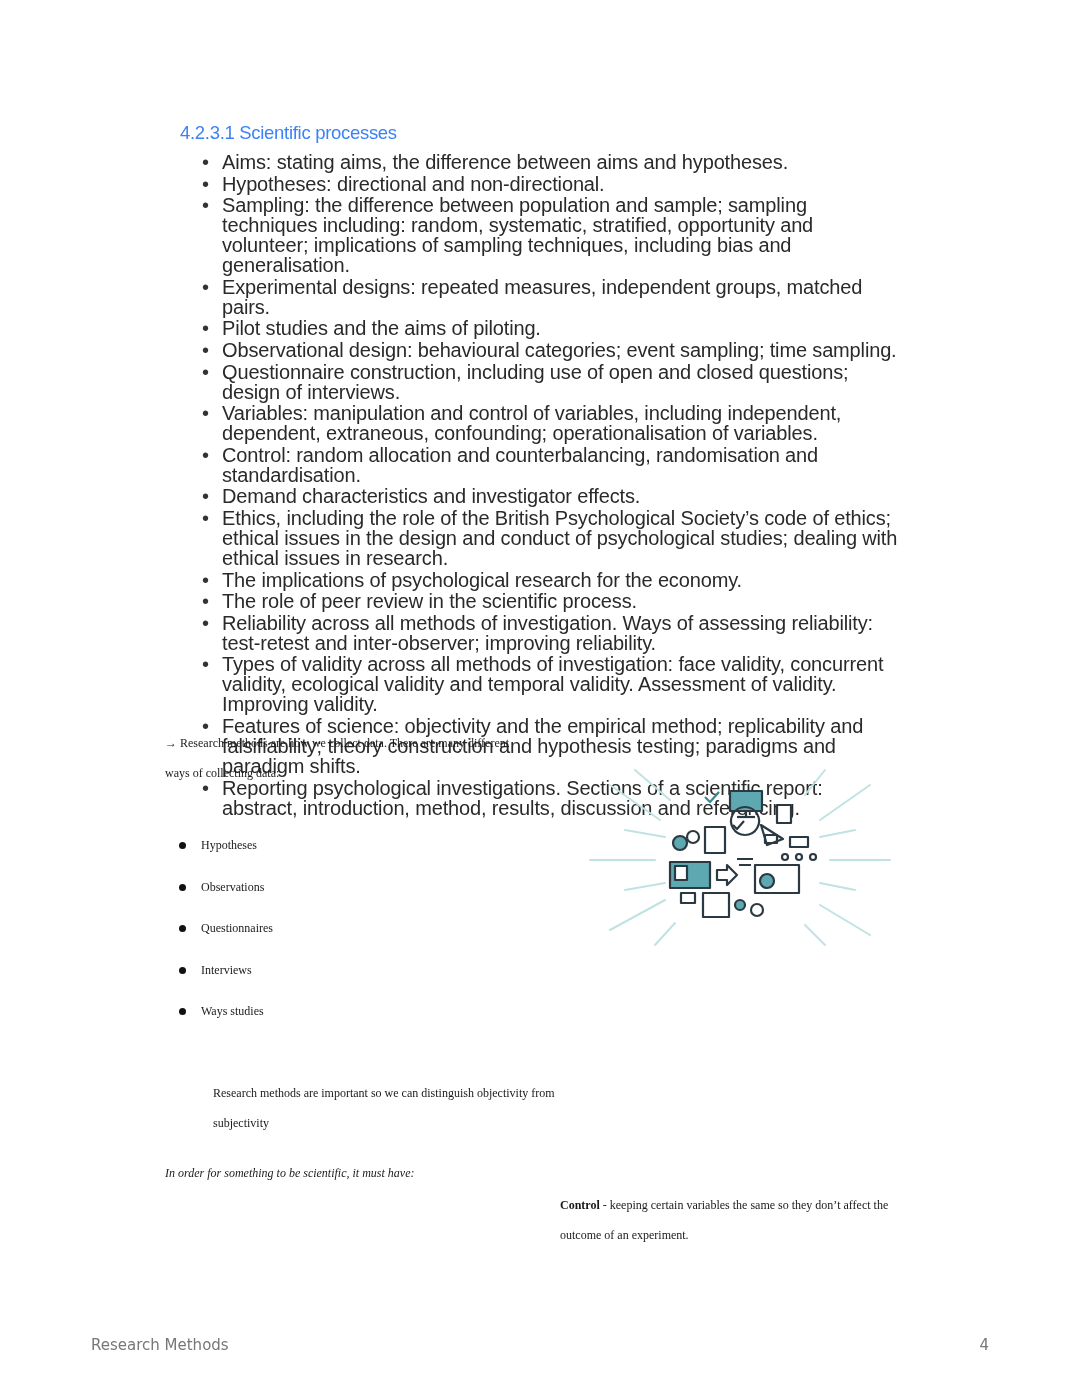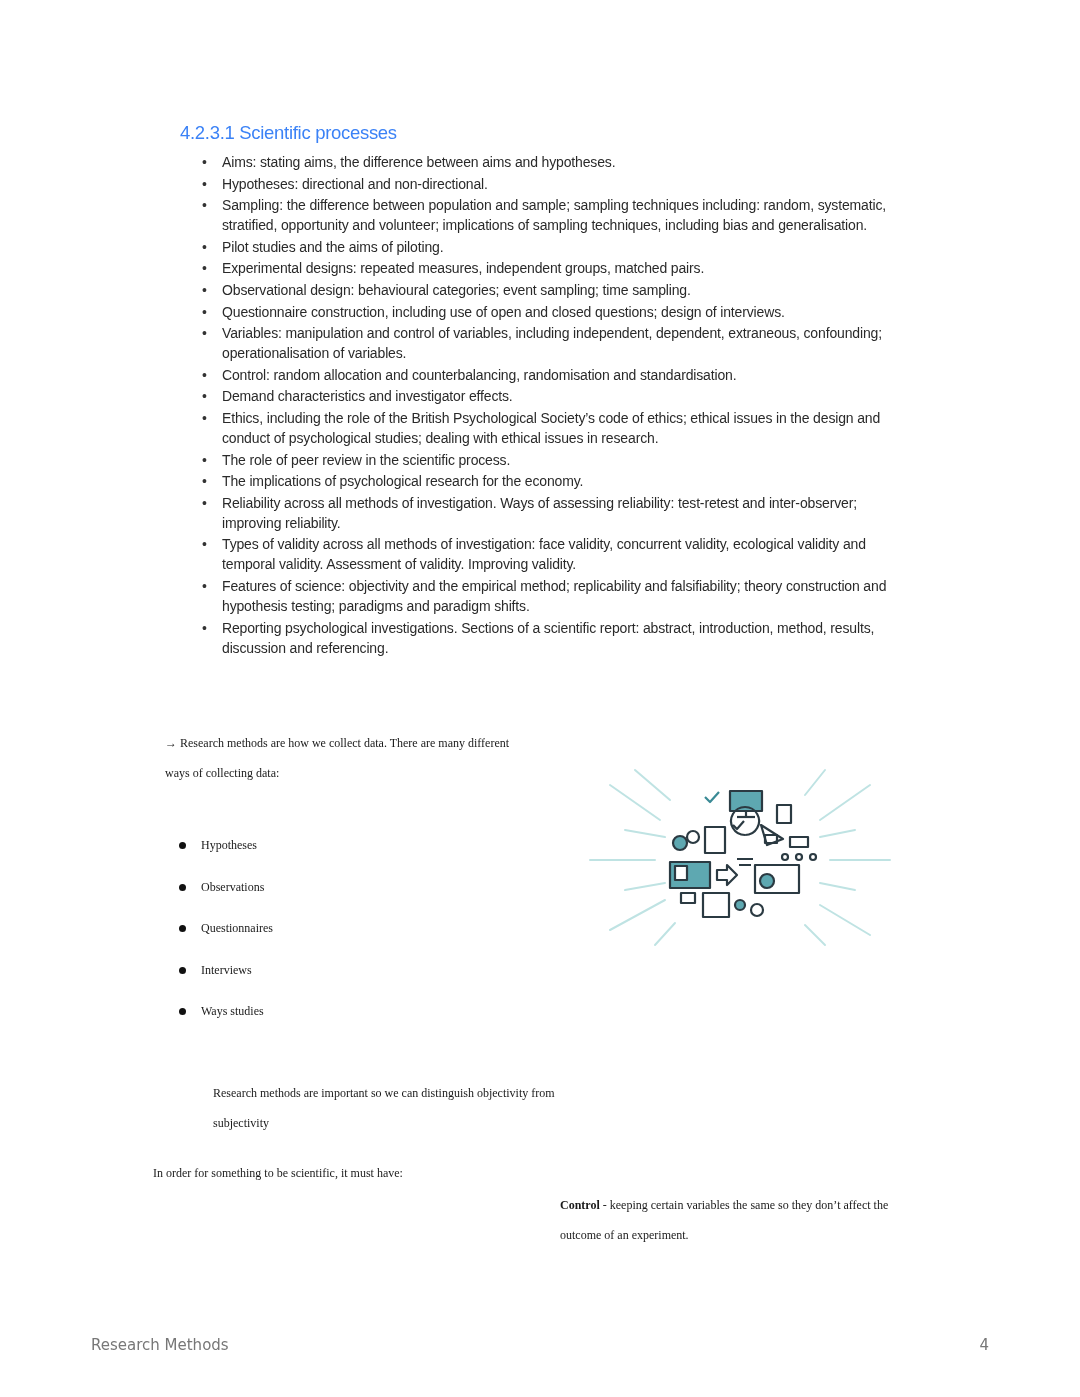--- a/index.html
+++ b/index.html
@@ -1,55 +1,55 @@
 <!DOCTYPE html>
 <html><head>
 <meta charset="utf-8">
 <style>
   html, body { margin:0; padding:0; }
   body { width:1080px; height:1397px; background:#ffffff; position:relative; overflow:hidden; }
   .spec { position:absolute; left:180px; top:122px; width:720px; font-family:"Liberation Sans", sans-serif; }
   .spec h2 { margin:0 0 8px 0; font-size:18.5px; font-weight:normal; color:#3b82f6; letter-spacing:-0.3px; }
   .spec ul { margin:0; padding:0 0 0 42px; list-style:none; }
-  .spec li { position:relative; font-size:14px; line-height:20px; color:#2a2a2a; margin-bottom:1.6px; letter-spacing:-0.15px; }
+  .spec li { position:relative; font-size:20px; line-height:20px; color:#2a2a2a; margin-bottom:1.6px; letter-spacing:-0.15px; }
   .spec li::before { content:"•"; position:absolute; left:-20px; top:0; color:#333; }
   .serif { font-family:"Liberation Serif", serif; color:#1a1a1a; font-size:12px; line-height:30px; }
   .intro { position:absolute; left:165px; top:728px; width:350px; }
   .methods { position:absolute; left:165px; top:830px; margin:0; padding:0; list-style:none; }
   .methods li { position:relative; padding-left:36px; height:41.5px; line-height:30px; }
   .methods li::before { content:""; position:absolute; left:14px; top:12px; width:7px; height:7px; border-radius:50%; background:#111; }
   .illus { position:absolute; left:585px; top:765px; width:310px; height:190px; }
   .imp { position:absolute; left:165px; top:1078px; width:360px;margin-left:48px; }
-  .sci { position:absolute; left:153px; top:1158px; width:350px; }
+  .sci { position:absolute; left:165px; top:1158px; width:350px;font-style:italic; }
   .ctrl { position:absolute; left:560px; top:1158px; width:360px;margin-top:32px; }
   .ctrl b { font-weight:bold; }
   .footer { position:absolute; top:1336px; font-family:"DejaVu Sans", sans-serif; font-size:15px; color:#777; }
   .footer.left { left:91px; }
   .footer.right { right:91px; }
   p { margin:0; }
 </style>
 </head>
 <body>
 
 <div class="spec">
   <h2>4.2.3.1 Scientific processes</h2>
   <ul>
     <li>Aims: stating aims, the difference between aims and hypotheses.</li>
     <li>Hypotheses: directional and non-directional.</li>
     <li>Sampling: the difference between population and sample; sampling techniques including: random, systematic, stratified, opportunity and volunteer; implications of sampling techniques, including bias and generalisation.</li>
+    <li>Experimental designs: repeated measures, independent groups, matched pairs.</li>
     <li>Pilot studies and the aims of piloting.</li>
-    <li>Experimental designs: repeated measures, independent groups, matched pairs.</li>
     <li>Observational design: behavioural categories; event sampling; time sampling.</li>
     <li>Questionnaire construction, including use of open and closed questions; design of interviews.</li>
     <li>Variables: manipulation and control of variables, including independent, dependent, extraneous, confounding; operationalisation of variables.</li>
     <li>Control: random allocation and counterbalancing, randomisation and standardisation.</li>
     <li>Demand characteristics and investigator effects.</li>
     <li>Ethics, including the role of the British Psychological Society’s code of ethics; ethical issues in the design and conduct of psychological studies; dealing with ethical issues in research.</li>
+    <li>The implications of psychological research for the economy.</li>
     <li>The role of peer review in the scientific process.</li>
-    <li>The implications of psychological research for the economy.</li>
     <li>Reliability across all methods of investigation. Ways of assessing reliability: test-retest and inter-observer; improving reliability.</li>
     <li>Types of validity across all methods of investigation: face validity, concurrent validity, ecological validity and temporal validity. Assessment of validity. Improving validity.</li>
     <li>Features of science: objectivity and the empirical method; replicability and falsifiability; theory construction and hypothesis testing; paradigms and paradigm shifts.</li>
     <li>Reporting psychological investigations. Sections of a scientific report: abstract, introduction, method, results, discussion and referencing.</li>
   </ul>
 </div>
 
 <p class="serif intro">→ Research methods are how we collect data. There are many different ways of collecting data:</p>
 
 <ul class="serif methods">

